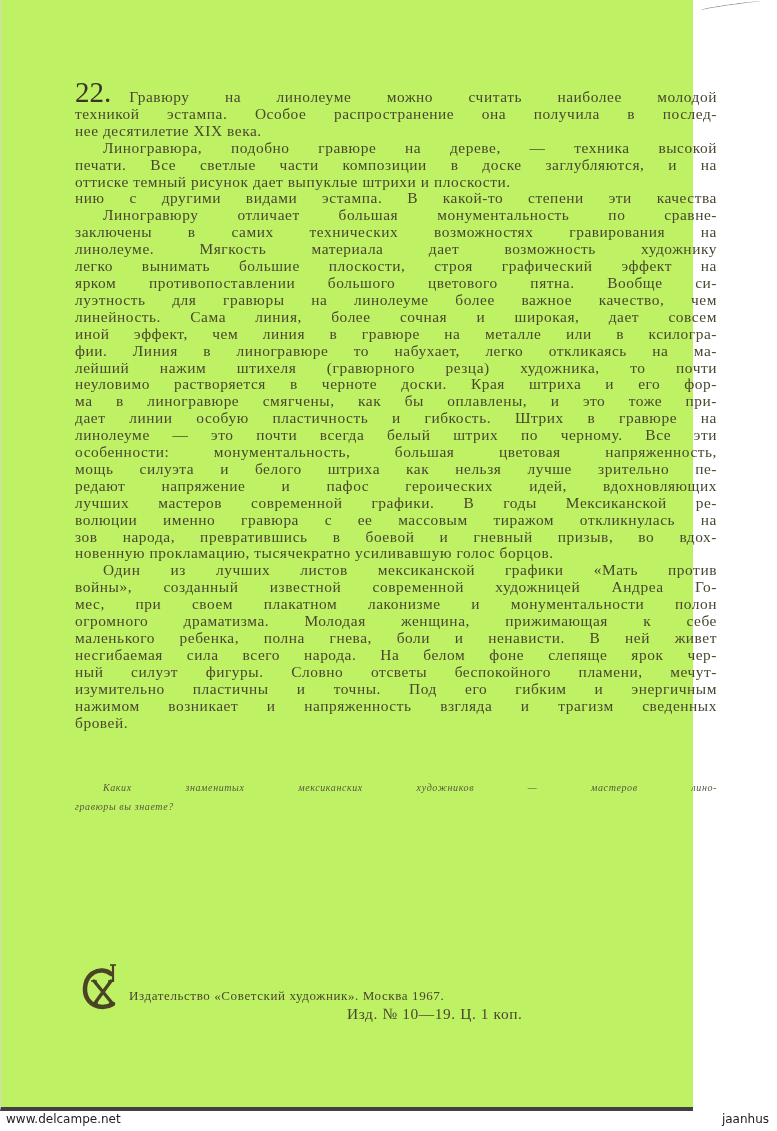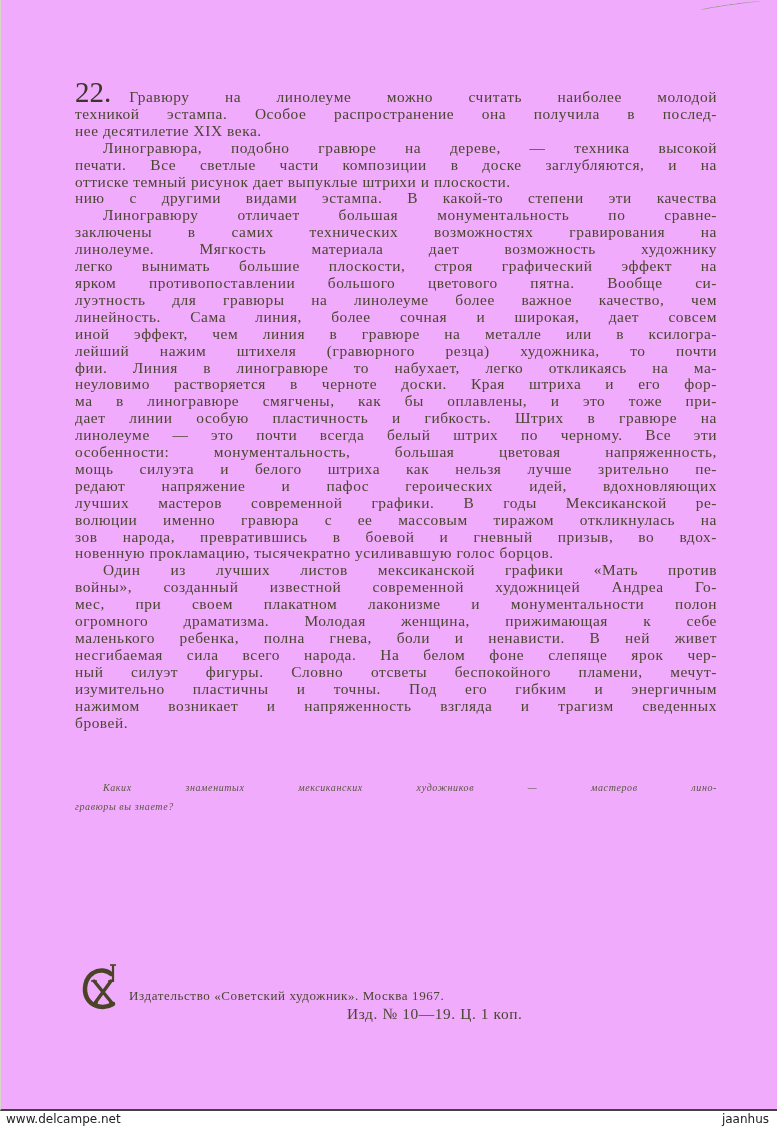--- a/index.html
+++ b/index.html
@@ -6,23 +6,23 @@
   body {
     width: 777px; height: 1131px;
     background: #ffffff;
     position: relative;
     overflow: hidden;
     font-family: "Liberation Serif", "DejaVu Serif", serif;
   }
   .card {
     position: absolute;
     left: 0; top: 0;
-    width: 777px; height: 1111px;
-    background: #f0abfc;
-    border-bottom: 2px solid #404040;
+    width: 693px; height: 1111px;
+    background: #bef264;
+    border-bottom: 4px solid #404040;
     border-left: 1px solid #d8d6c6;
     box-sizing: border-box;
   }
   .text-block {
     position: absolute;
     left: 74px; top: 84px;
     width: 642px;
     color: #4a4630;
     font-size: 15.4px;
     line-height: 16.9px;
@@ -109,22 +109,22 @@
     <span class="line last">оттиске темный рисунок дает выпуклые штрихи и плоскости.</span>
     <span class="line">нию с другими видами эстампа. В какой-то степени эти качества</span>
     <span class="line indent">Линогравюру отличает большая монументальность по сравне-</span>
     <span class="line">заключены в самих технических возможностях гравирования на</span>
     <span class="line">линолеуме. Мягкость материала дает возможность художнику</span>
     <span class="line">легко вынимать большие плоскости, строя графический эффект на</span>
     <span class="line">ярком противопоставлении большого цветового пятна. Вообще си-</span>
     <span class="line">луэтность для гравюры на линолеуме более важное качество, чем</span>
     <span class="line">линейность. Сама линия, более сочная и широкая, дает совсем</span>
     <span class="line">иной эффект, чем линия в гравюре на металле или в ксилогра-</span>
+    <span class="line">фии. Линия в линогравюре то набухает, легко откликаясь на ма-</span>
     <span class="line">лейший нажим штихеля (гравюрного резца) художника, то почти</span>
-    <span class="line">фии. Линия в линогравюре то набухает, легко откликаясь на ма-</span>
     <span class="line">неуловимо растворяется в черноте доски. Края штриха и его фор-</span>
     <span class="line">ма в линогравюре смягчены, как бы оплавлены, и это тоже при-</span>
     <span class="line">дает линии особую пластичность и гибкость. Штрих в гравюре на</span>
     <span class="line">линолеуме — это почти всегда белый штрих по черному. Все эти</span>
     <span class="line">особенности: монументальность, большая цветовая напряженность,</span>
     <span class="line">мощь силуэта и белого штриха как нельзя лучше зрительно пе-</span>
     <span class="line">редают напряжение и пафос героических идей, вдохновляющих</span>
     <span class="line">лучших мастеров современной графики. В годы Мексиканской ре-</span>
     <span class="line">волюции именно гравюра с ее массовым тиражом откликнулась на</span>
     <span class="line">зов народа, превратившись в боевой и гневный призыв, во вдох-</span>

